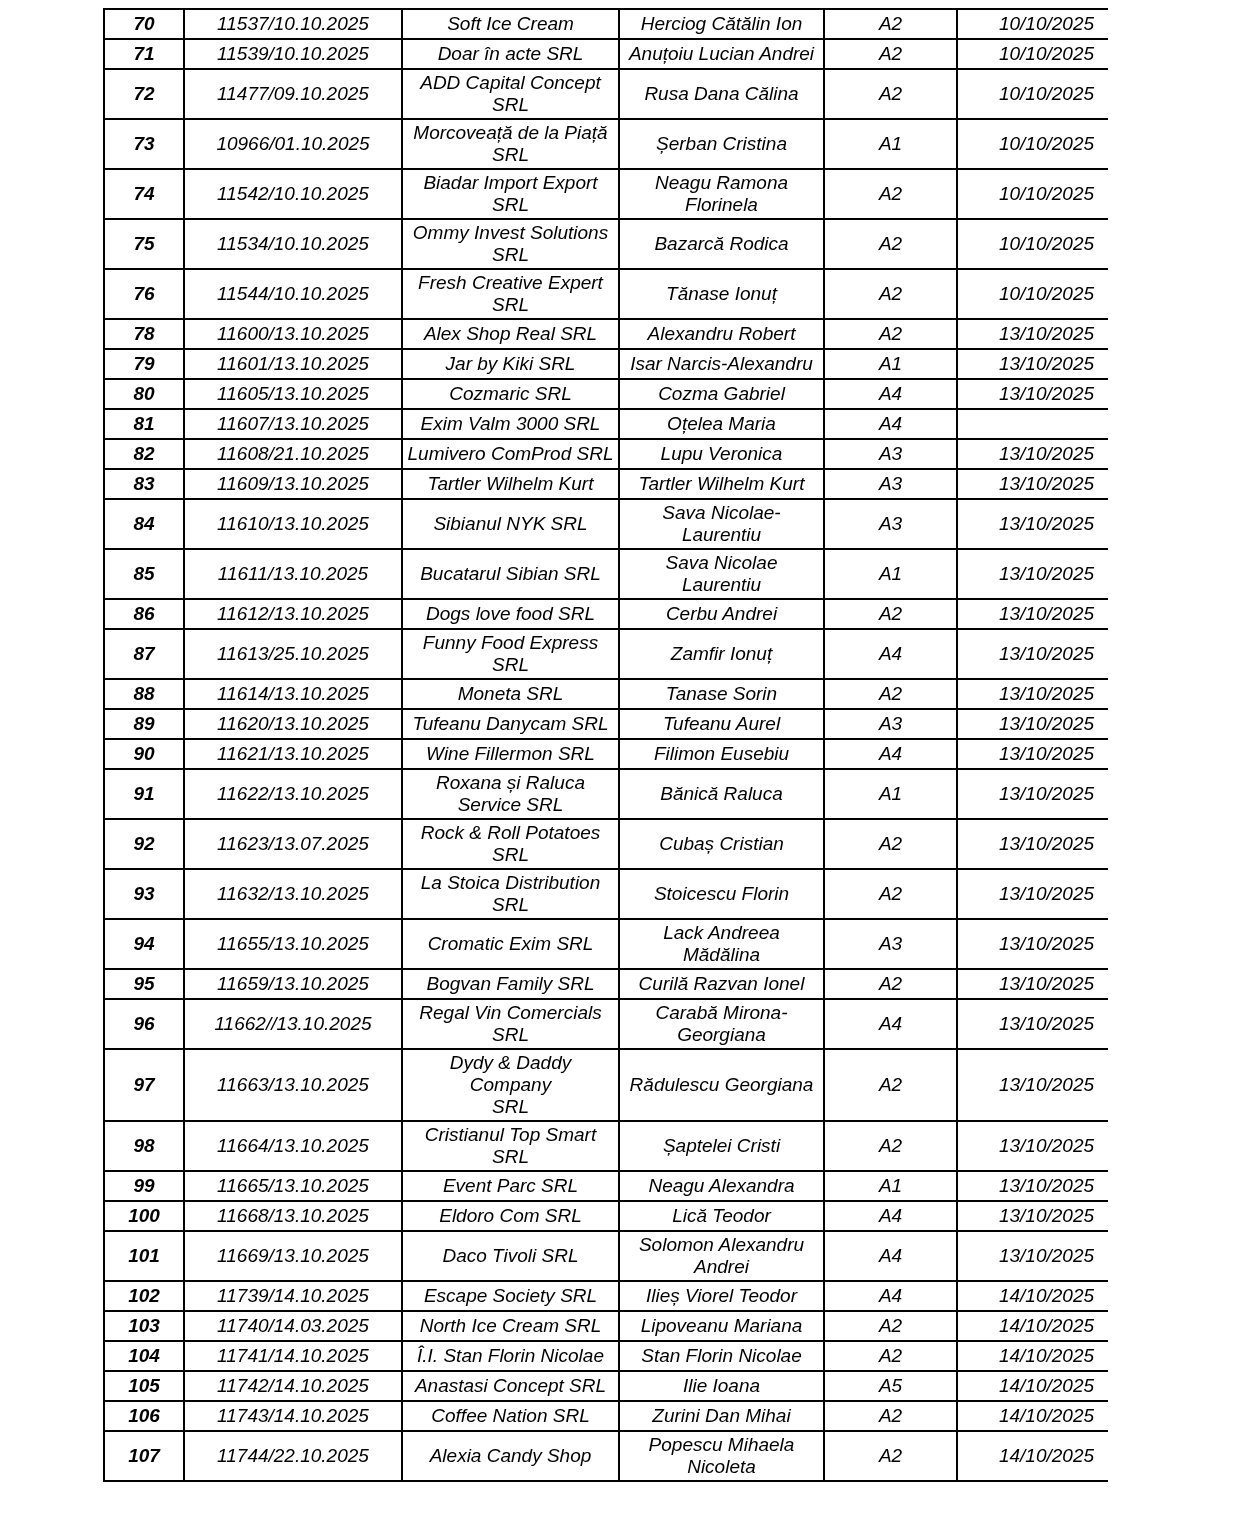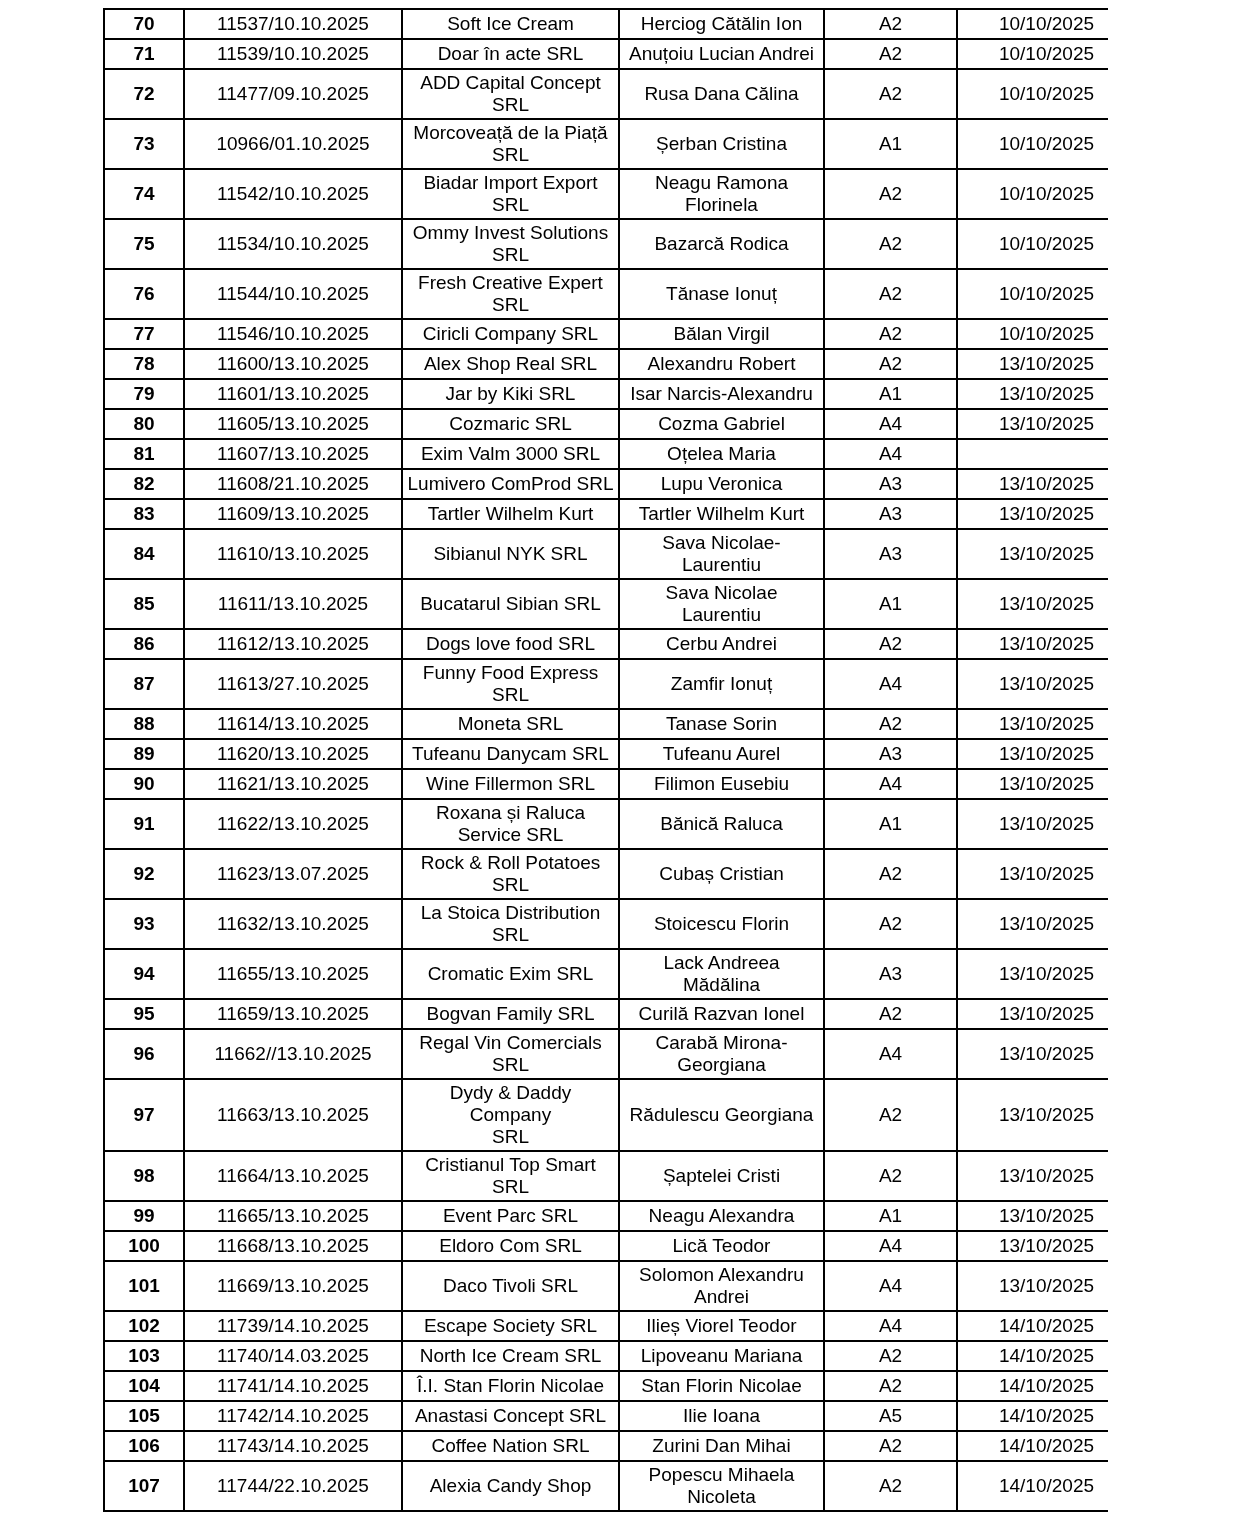--- a/index.html
+++ b/index.html
@@ -8,20 +8,21 @@
     background: #ffffff;
   }
   .page {
     position: relative;
     width: 1108px;
     height: 1527px;
     background: #ffffff;
     overflow: hidden;
     font-family: "Liberation Sans", sans-serif;
     color: #000000;
+    font-style: italic;
   }
   table.registry {
     position: absolute;
     left: 103px;
     top: 8px;
     width: 1032px;
     border-collapse: collapse;
     table-layout: fixed;
   }
   table.registry td {
@@ -115,28 +116,20 @@
         <tr>
     <td class="col-no">76</td>
     <td class="col-reg">11544/10.10.2025</td>
     <td class="col-company">Fresh Creative Expert
 SRL</td>
     <td class="col-person">Tănase Ionuț</td>
     <td class="col-cat">A2</td>
     <td class="col-date">10/10/2025</td>
   </tr>
         <tr>
-    <td class="col-no">77</td>
-    <td class="col-reg">11546/10.10.2025</td>
-    <td class="col-company">Ciricli Company SRL</td>
-    <td class="col-person">Bălan Virgil</td>
-    <td class="col-cat">A2</td>
-    <td class="col-date">10/10/2025</td>
-  </tr>
-        <tr>
     <td class="col-no">78</td>
     <td class="col-reg">11600/13.10.2025</td>
     <td class="col-company">Alex Shop Real SRL</td>
     <td class="col-person">Alexandru Robert</td>
     <td class="col-cat">A2</td>
     <td class="col-date">13/10/2025</td>
   </tr>
         <tr>
     <td class="col-no">79</td>
     <td class="col-reg">11601/13.10.2025</td>
@@ -198,21 +191,21 @@
         <tr>
     <td class="col-no">86</td>
     <td class="col-reg">11612/13.10.2025</td>
     <td class="col-company">Dogs love food SRL</td>
     <td class="col-person">Cerbu Andrei</td>
     <td class="col-cat">A2</td>
     <td class="col-date">13/10/2025</td>
   </tr>
         <tr>
     <td class="col-no">87</td>
-    <td class="col-reg">11613/27.10.2025</td>
+    <td class="col-reg">11613/25.10.2025</td>
     <td class="col-company">Funny Food Express
 SRL</td>
     <td class="col-person">Zamfir Ionuț</td>
     <td class="col-cat">A4</td>
     <td class="col-date">13/10/2025</td>
   </tr>
         <tr>
     <td class="col-no">88</td>
     <td class="col-reg">11614/13.10.2025</td>
     <td class="col-company">Moneta SRL</td>

